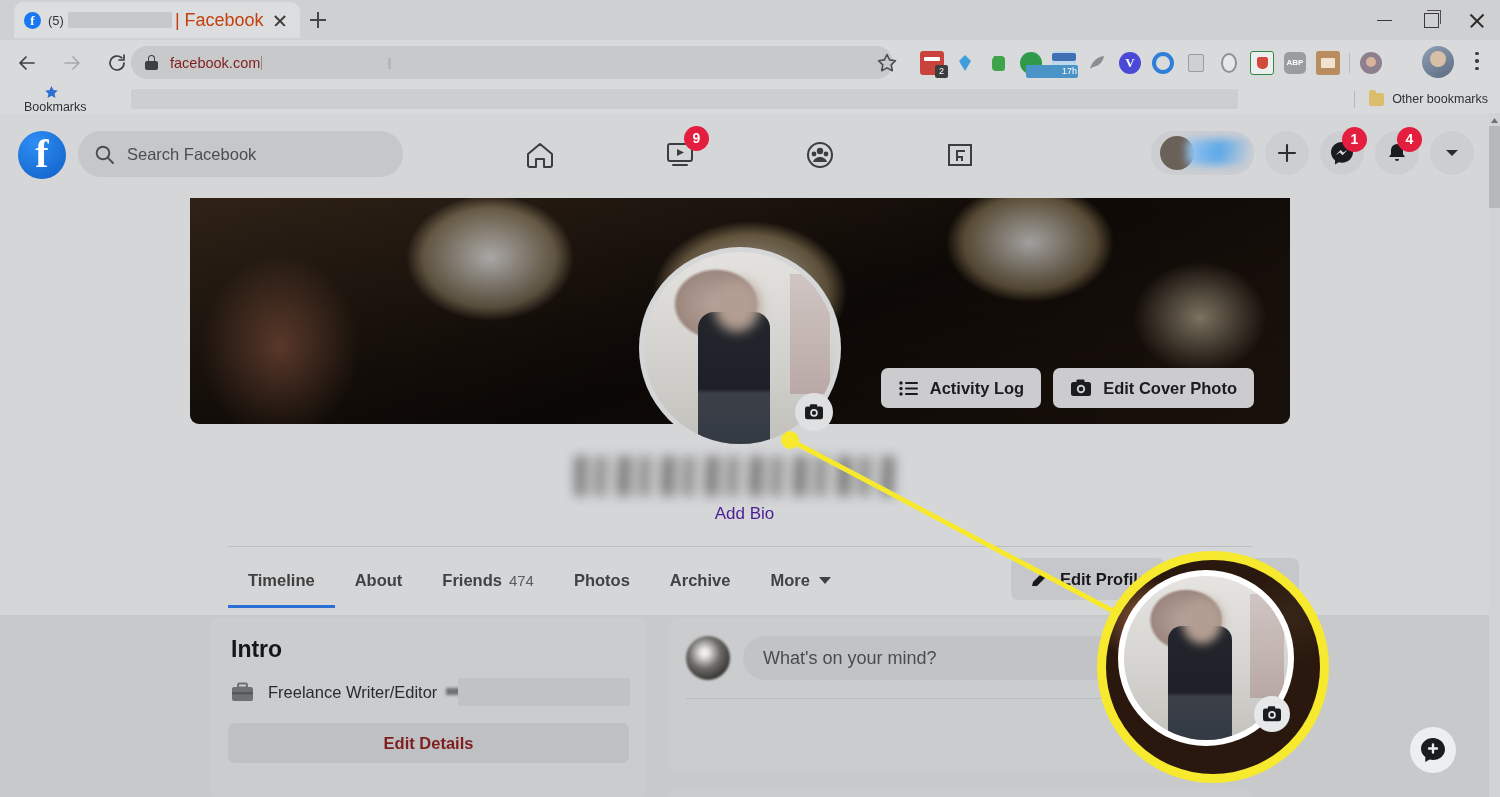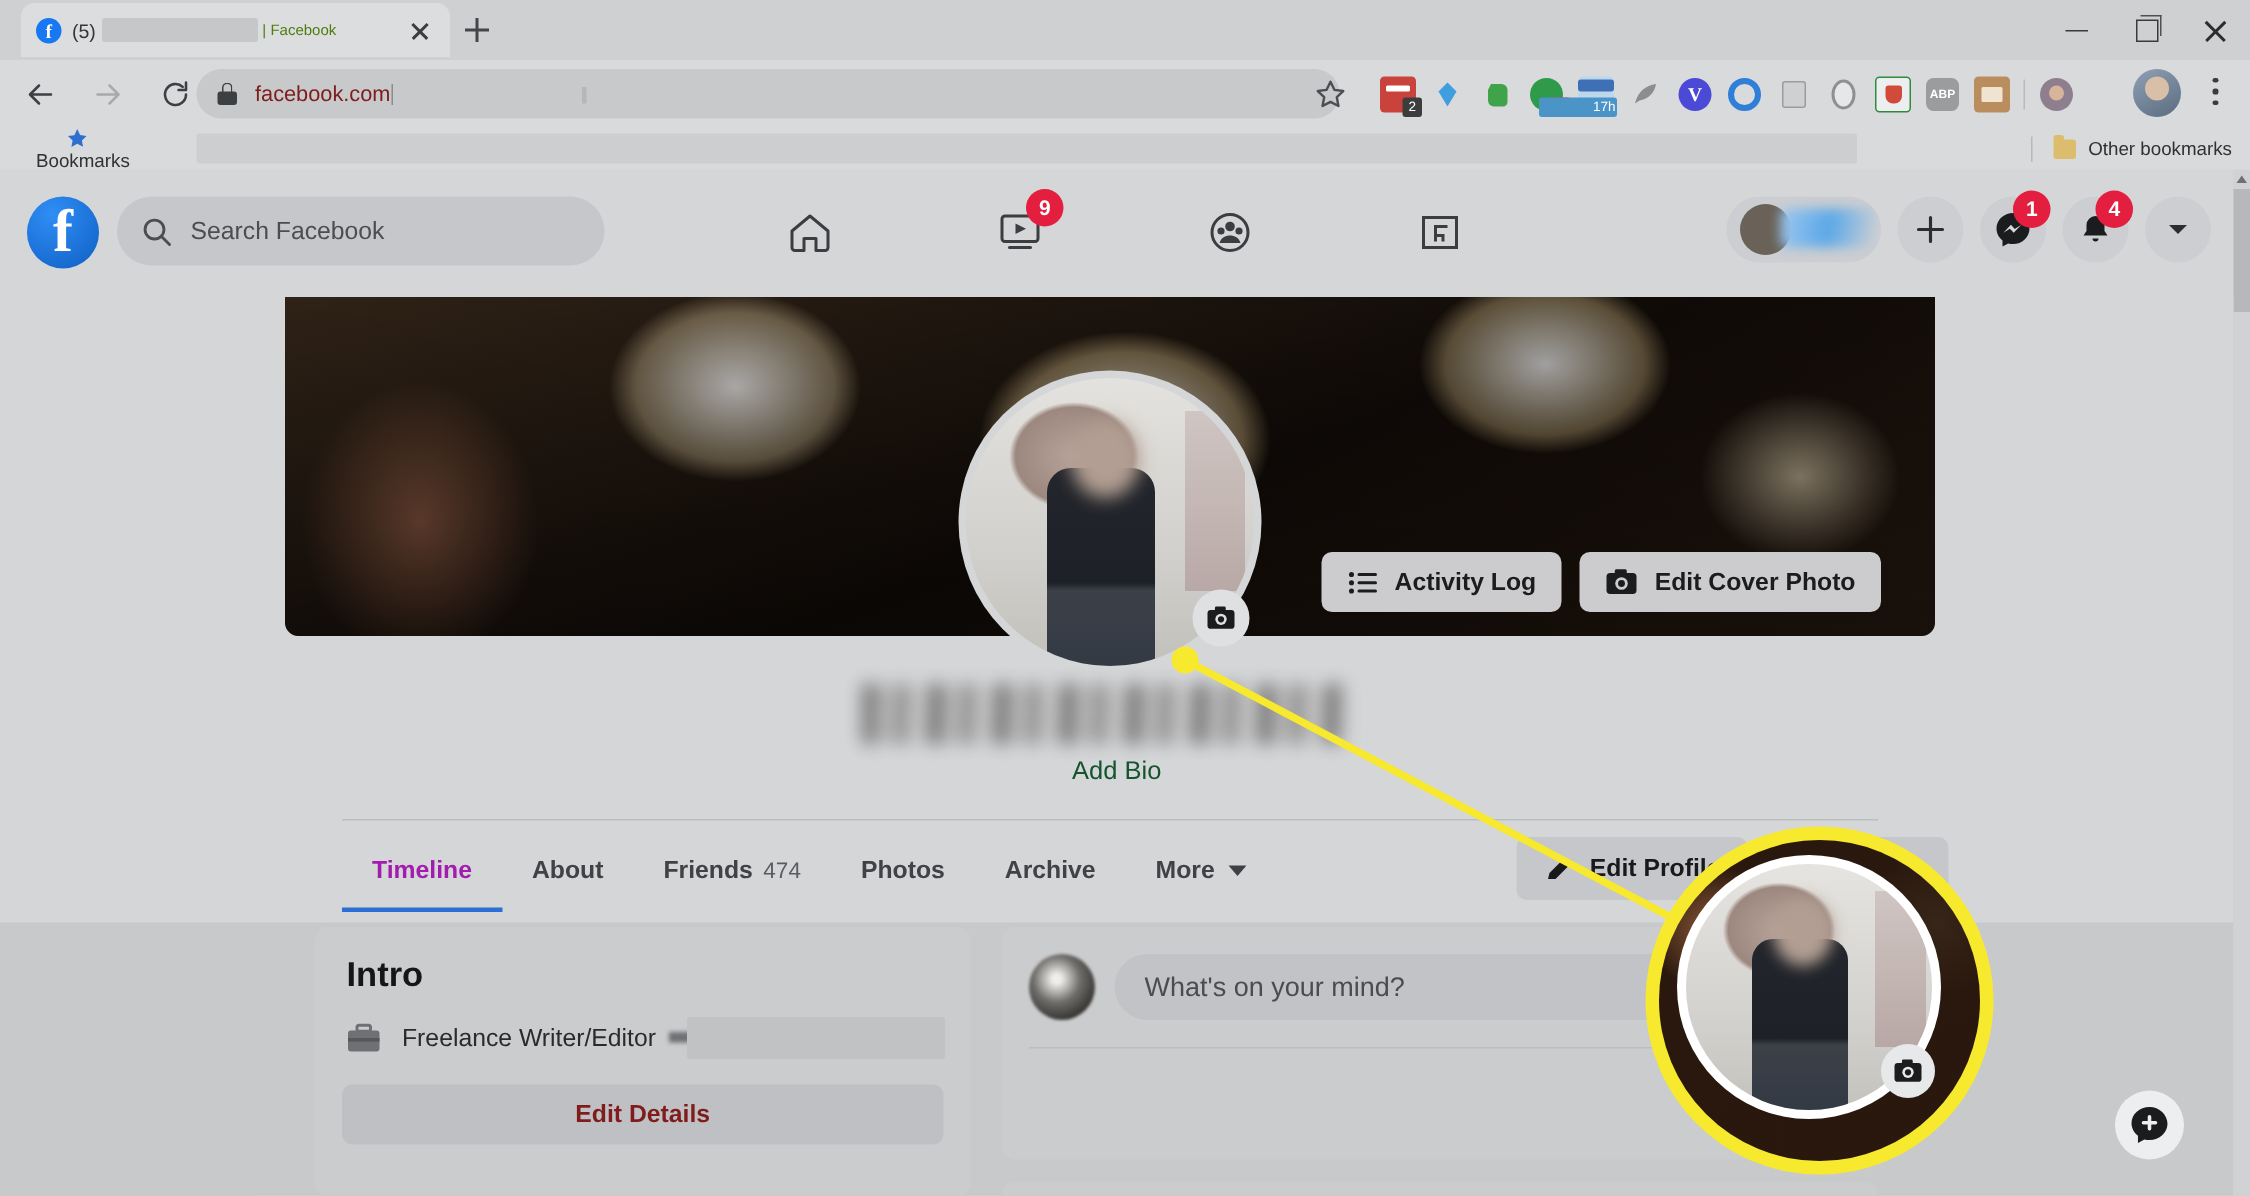--- a/index.html
+++ b/index.html
@@ -26,21 +26,21 @@
     width: 17px; height: 17px; border-radius: 50%;
     background: #1877f2; color: #fff; flex: 0 0 auto;
     font-weight: bold; font-size: 13px; line-height: 17px; text-align: center;
     font-family: "Liberation Serif", serif;
   }
   .tab-count { font-size: 13px; color: #35363a; margin-left: 7px; }
   .tab-redact {
     height: 16px; width: 104px; background: #c6c7c9; border-radius: 2px;
     margin-left: 4px; flex: 0 0 auto;
   }
-  .tab-title { font-size: 10px; color: #4d7c0f; margin-left: 3px; white-space: nowrap; }
+  .tab-title { font-size: 18px; color: #c2410c; margin-left: 3px; white-space: nowrap; }
   .tab-close {
     margin-left: auto; width: 20px; height: 20px; position: relative;
   }
   .tab-close::before, .tab-close::after {
     content: ""; position: absolute; left: 3px; top: 9.5px;
     width: 14px; height: 1.6px; background: #3c3c3c;
   }
   .tab-close::before { transform: rotate(45deg); }
   .tab-close::after  { transform: rotate(-45deg); }
 
@@ -260,30 +260,30 @@
     background: #dfe0e2; display: flex; align-items: center; justify-content: center;
   }
 
   .profile-name-blur {
     position: absolute; left: 575px; top: 258px; width: 322px; height: 40px;
     background: repeating-linear-gradient(92deg,#6b6b6b 0 10px,#bdbdbd 10px 22px,#8a8a8a 22px 32px,#cfcfcf 32px 44px);
     filter: blur(6px); opacity: .95;
   }
   .add-bio {
     position: absolute; left: 0; top: 306px; width: 1489px; text-align: center;
-    font-size: 17px; color: #14532d; font-weight: 500;
+    font-size: 17px; color: #4c1d95; font-weight: 500;
   }
   .divider { position: absolute; left: 228px; top: 348px; width: 1024px; height: 1px; background: #bcbdbf; }
 
   .tabs { position: absolute; left: 228px; top: 355px; height: 55px; display: flex; align-items: center; }
   .tabitem {
     height: 55px; display: flex; align-items: center; padding: 0 20px;
     font-size: 16.5px; font-weight: bold; color: #404246; position: relative; white-space: nowrap;
   }
-  .tabitem.active { color: #a21caf; }
+  .tabitem.active { color: #404040; }
   .tabitem.active::after {
     content: ""; position: absolute; left: 0; right: 0; bottom: 0; height: 3.5px; background: #2b6fd6;
   }
   .tabcount { font-weight: normal; color: #5a5c60; font-size: 15px; margin-left: 7px; }
   .caret-down {
     width: 0; height: 0; border-left: 6px solid transparent; border-right: 6px solid transparent;
     border-top: 7px solid #3e4044; margin-left: 9px;
   }
 
   .profile-actions { position: absolute; right: 190px; top: 360px; display: flex; gap: 11px; }

